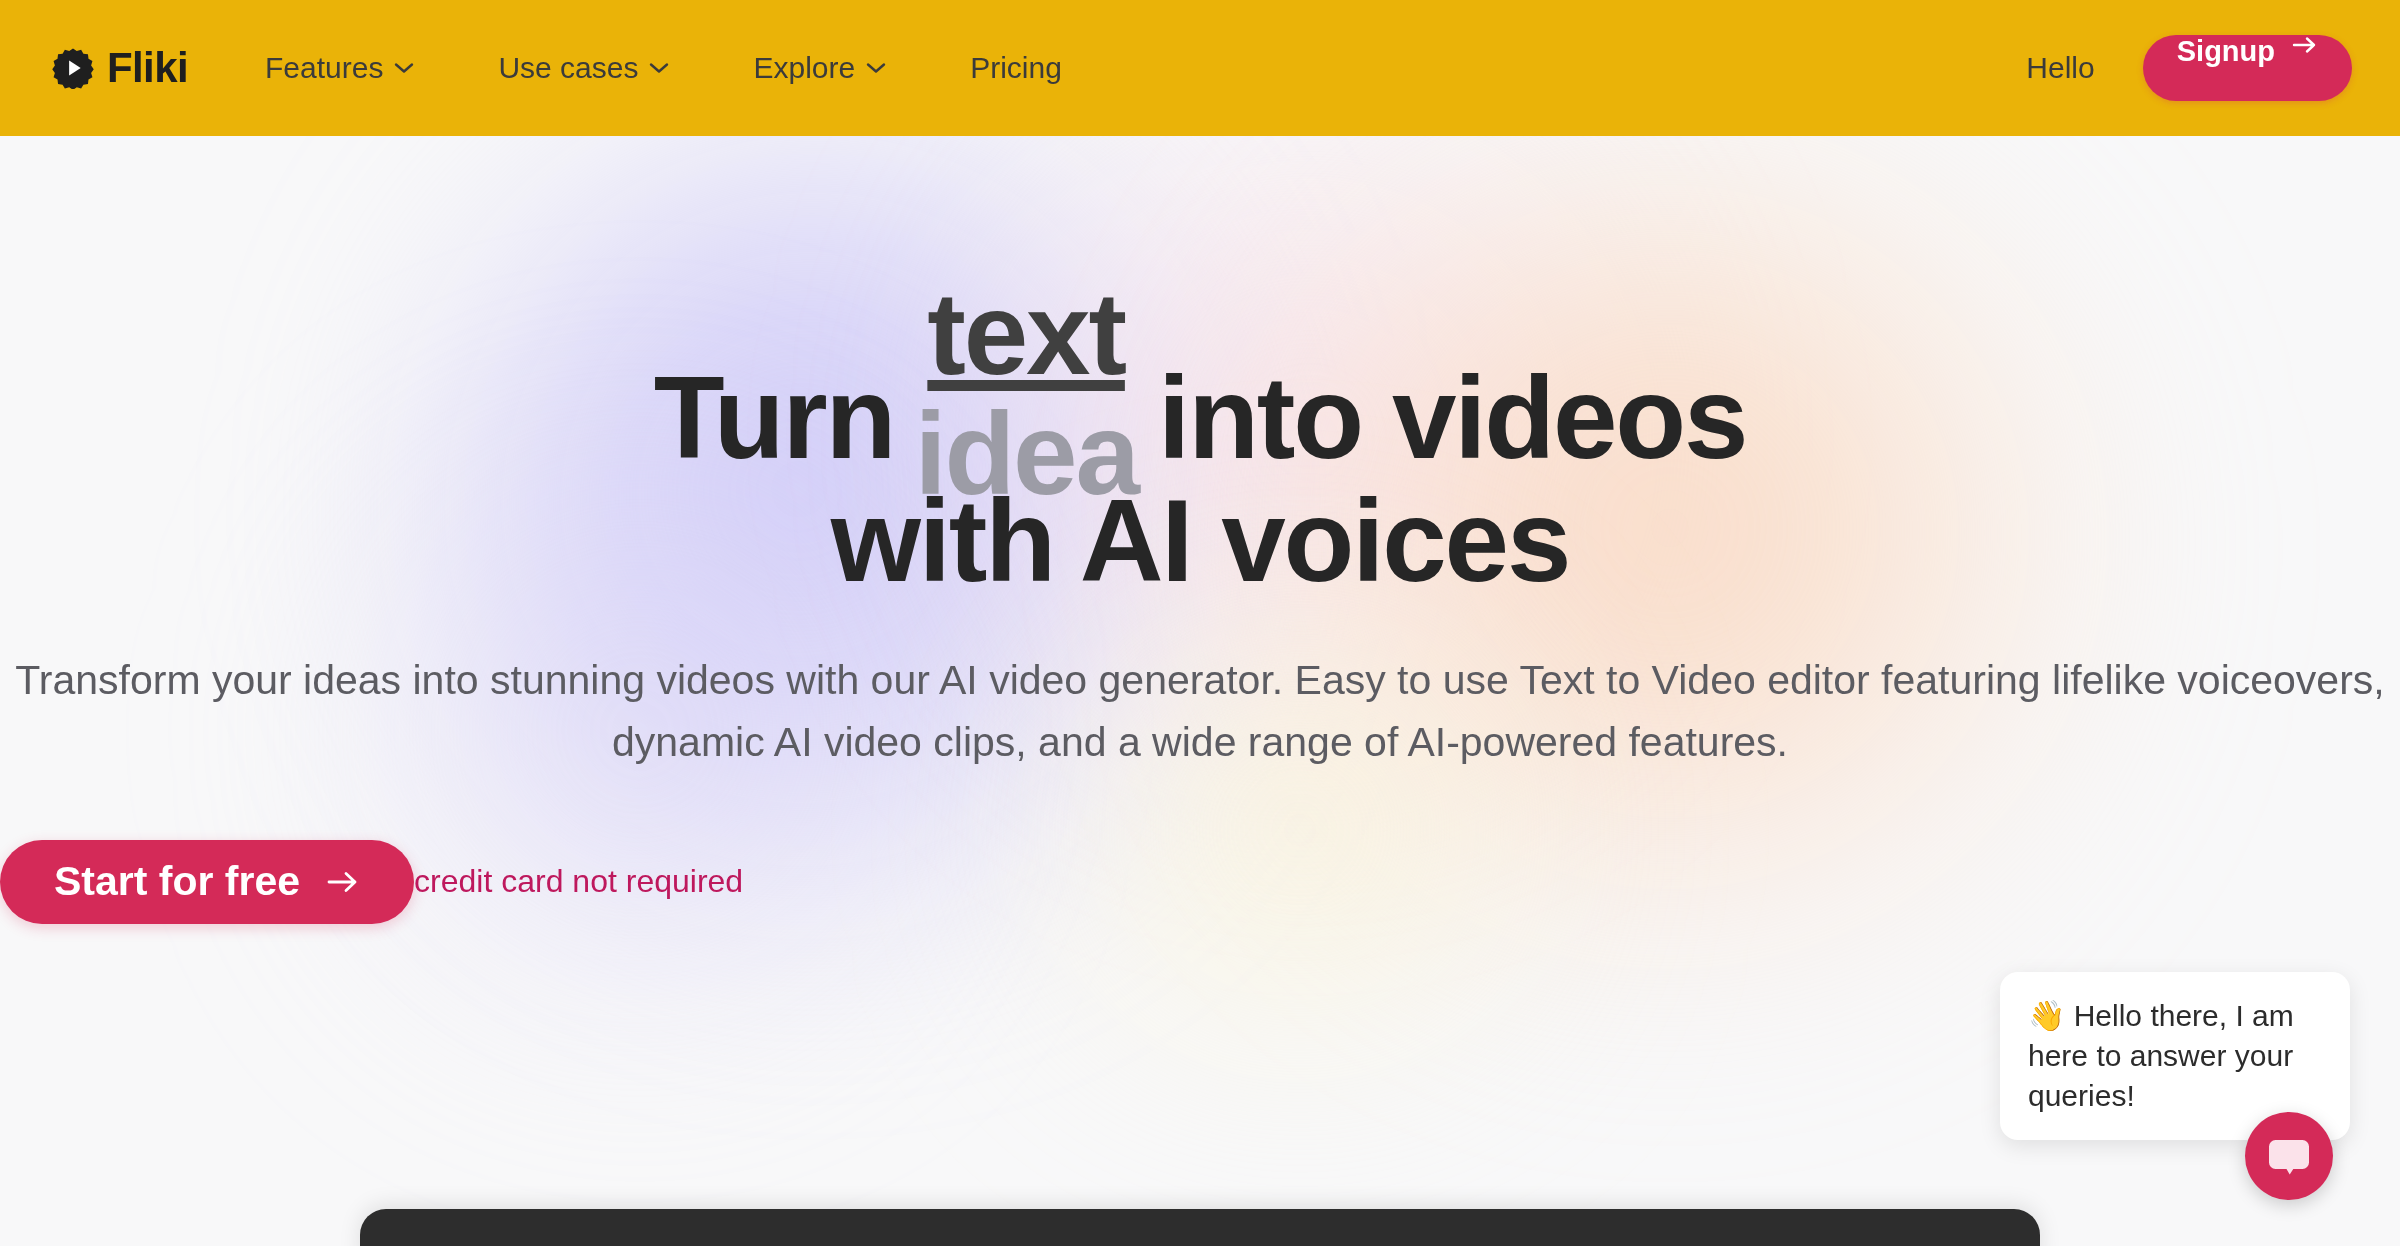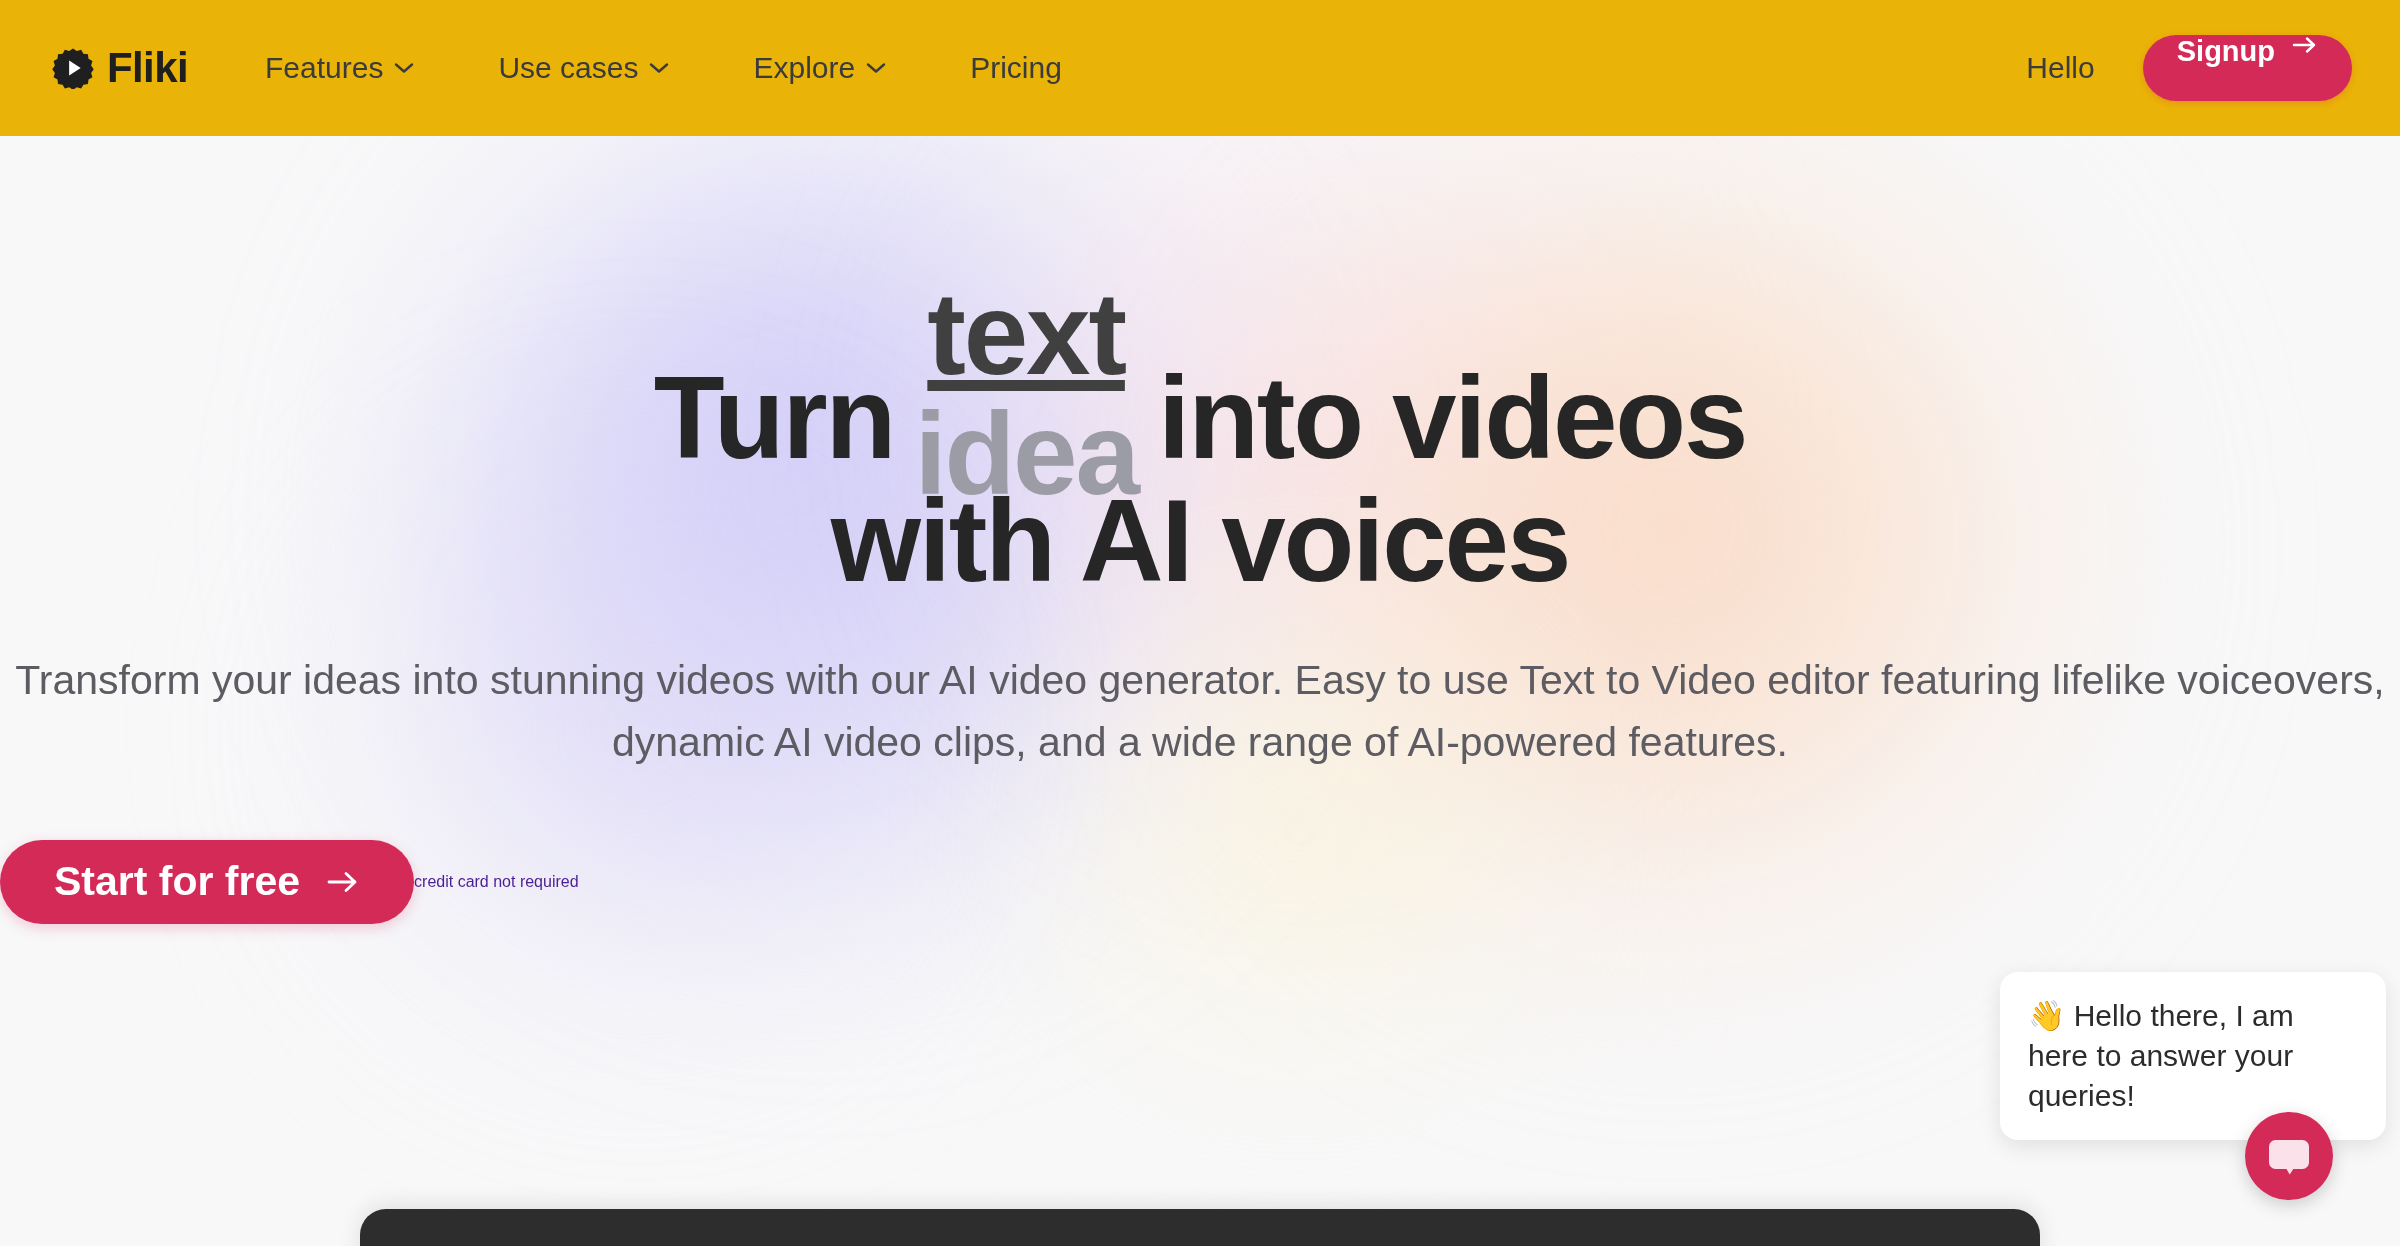--- a/index.html
+++ b/index.html
@@ -103,21 +103,21 @@
   .cta-btn {
     display:flex; align-items:center; gap:26px;
     height:84px; padding:0 54px;
     background:#d42a58; color:#ffffff;
     border:none; border-radius:42px;
     font-family:"Liberation Sans", sans-serif;
     font-size:41px; font-weight:700; cursor:pointer;
     box-shadow:0 4px 14px rgba(212,42,88,0.22);
   }
   .cta-arrow { width:34px; height:26px; display:block; flex:none; }
-  .cta-note { font-size:16px; color:#4c1d95; }
+  .cta-note { font-size:32px; color:#be185d; }
 
   
   .editor-panel {
     position:absolute; left:360px; top:1209px;
     width:1680px; height:120px;
     background:#2d2d2d;
     border-radius:26px 26px 0 0;
     z-index:15;
     box-shadow:0 -4px 22px rgba(0,0,0,0.10);
     overflow:hidden;
@@ -125,21 +125,21 @@
   .editor-toolbar {
     position:absolute; left:0; top:25px; width:100%; height:60px;
     display:flex; align-items:center; gap:34px; padding:0 48px;
   }
   .tool-chip { font-size:18px; color:#8d8d8d; white-space:nowrap; opacity:0.85; }
   .tool-right { margin-left:auto; display:flex; align-items:center; gap:30px; }
 
   
   .chat-bubble {
     position:absolute; left:2000px; top:972px;
-    width:386px; padding:24px 28px;
+    width:350px; padding:24px 28px;
     background:#ffffff; border-radius:18px;
     box-shadow:0 6px 22px rgba(0,0,0,0.10);
     z-index:60; cursor:pointer;
   }
   .chat-bubble-text { font-size:30px; line-height:1.33; color:#2c2c2c; }
   .chat-launcher {
     position:absolute; left:2245px; top:1112px;
     width:88px; height:88px; border-radius:50%;
     background:#d42a58; border:none; cursor:pointer;
     display:flex; align-items:center; justify-content:center;

